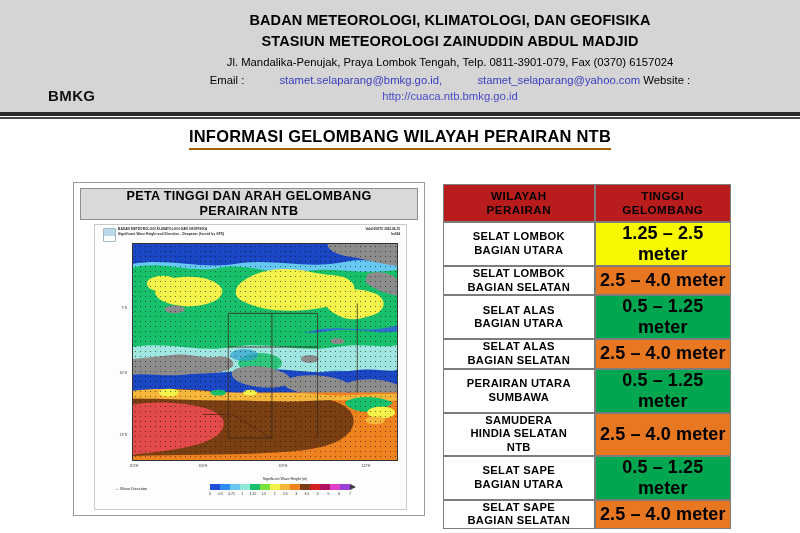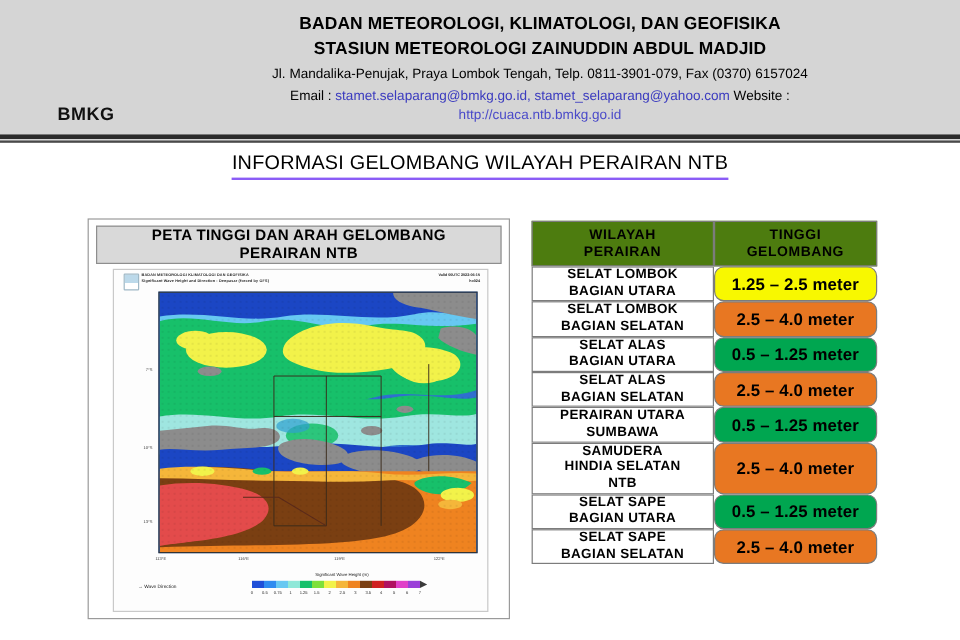--- a/index.html
+++ b/index.html
@@ -24,38 +24,38 @@
   }
   .lh-text{
     position:absolute;left:120px;top:10px;width:660px;
     text-align:center;color:#000;
   }
   .lh-l1{font-size:14.5px;font-weight:bold;letter-spacing:.1px;line-height:1.45;}
   .lh-l2{font-size:14.5px;font-weight:bold;letter-spacing:.1px;line-height:1.45;}
   .lh-l3{font-size:11.3px;line-height:1.55;margin-top:2px;}
   .lh-l4{font-size:11.3px;line-height:1.5;}
   .lh-l5{font-size:11.3px;line-height:1.45;}
-  .lnk{color:#3b3bbf;}
+  .lnk{color:#3b3bbf;margin-left:32px;}
   .lnk2{color:#4a4ac9;}
 
   .rule-thick{
     position:absolute;left:0;top:112px;width:800px;height:4px;background:#2b2b2b;
   }
   .rule-thin{
     position:absolute;left:0;top:117px;width:800px;height:1.5px;background:#4a4a4a;
   }
 
   
   .title-block{
     position:absolute;left:0;top:126px;width:800px;text-align:center;
   }
   .doc-title{
-    font-size:16.5px;font-weight:normal;color:#000;letter-spacing:.2px;
+    font-size:16.5px;font-weight:bold;color:#000;letter-spacing:.2px;
     display:inline-block;
-    border-bottom:2px solid #8b5cf6;
+    border-bottom:2px solid #a16207;
     padding-bottom:1px;
     line-height:1.25;
   }
   .doc-sub{
     font-size:13.2px;font-style:italic;font-weight:bold;color:#111;
     margin-top:5px;letter-spacing:-.1px;
   }
 
   
   .map-panel{
@@ -173,36 +173,35 @@
     border-spacing:0;
   }
   .wave-table th,.wave-table td{
     border:1.5px solid #7c7c7c;
     text-align:center;
     vertical-align:middle;
     color:#000;
     padding:0;
   }
   .wave-table th{
-    background:#4d7c0f;
+    background:#b91c1c;
     font-size:11.6px;font-weight:bold;letter-spacing:.5px;
     line-height:1.22;
     height:36px;
   }
   .th-area{width:152px;}
   .th-height{width:136px;}
   .td-area{
     background:#ffffff;
     font-size:11.2px;font-weight:bold;letter-spacing:.3px;line-height:1.22;
     padding:3px 2px;
   }
   .td-height{
-    font-size:14px;font-weight:bold;letter-spacing:.1px;
+    font-size:18px;font-weight:bold;letter-spacing:.1px;
     padding:3px 2px;
-    border-radius:8px;
   }
 </style>
 </head>
 <body>
 
 <div class="letterhead">
   <div class="lh-logo">BMKG</div>
   <div class="lh-text">
     <div class="lh-l1">BADAN METEOROLOGI, KLIMATOLOGI, DAN GEOFISIKA</div>
     <div class="lh-l2">STASIUN METEOROLOGI ZAINUDDIN ABDUL MADJID</div>

